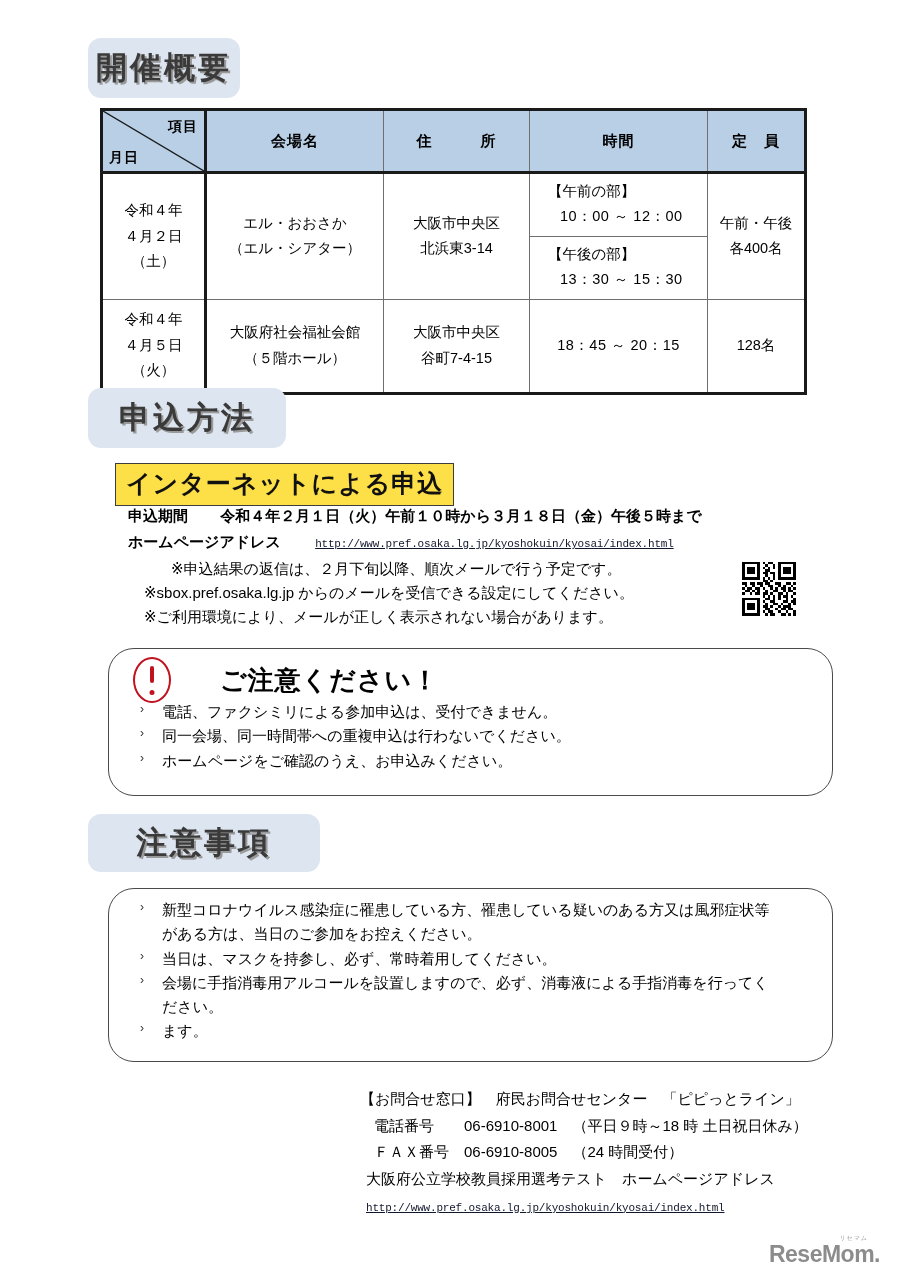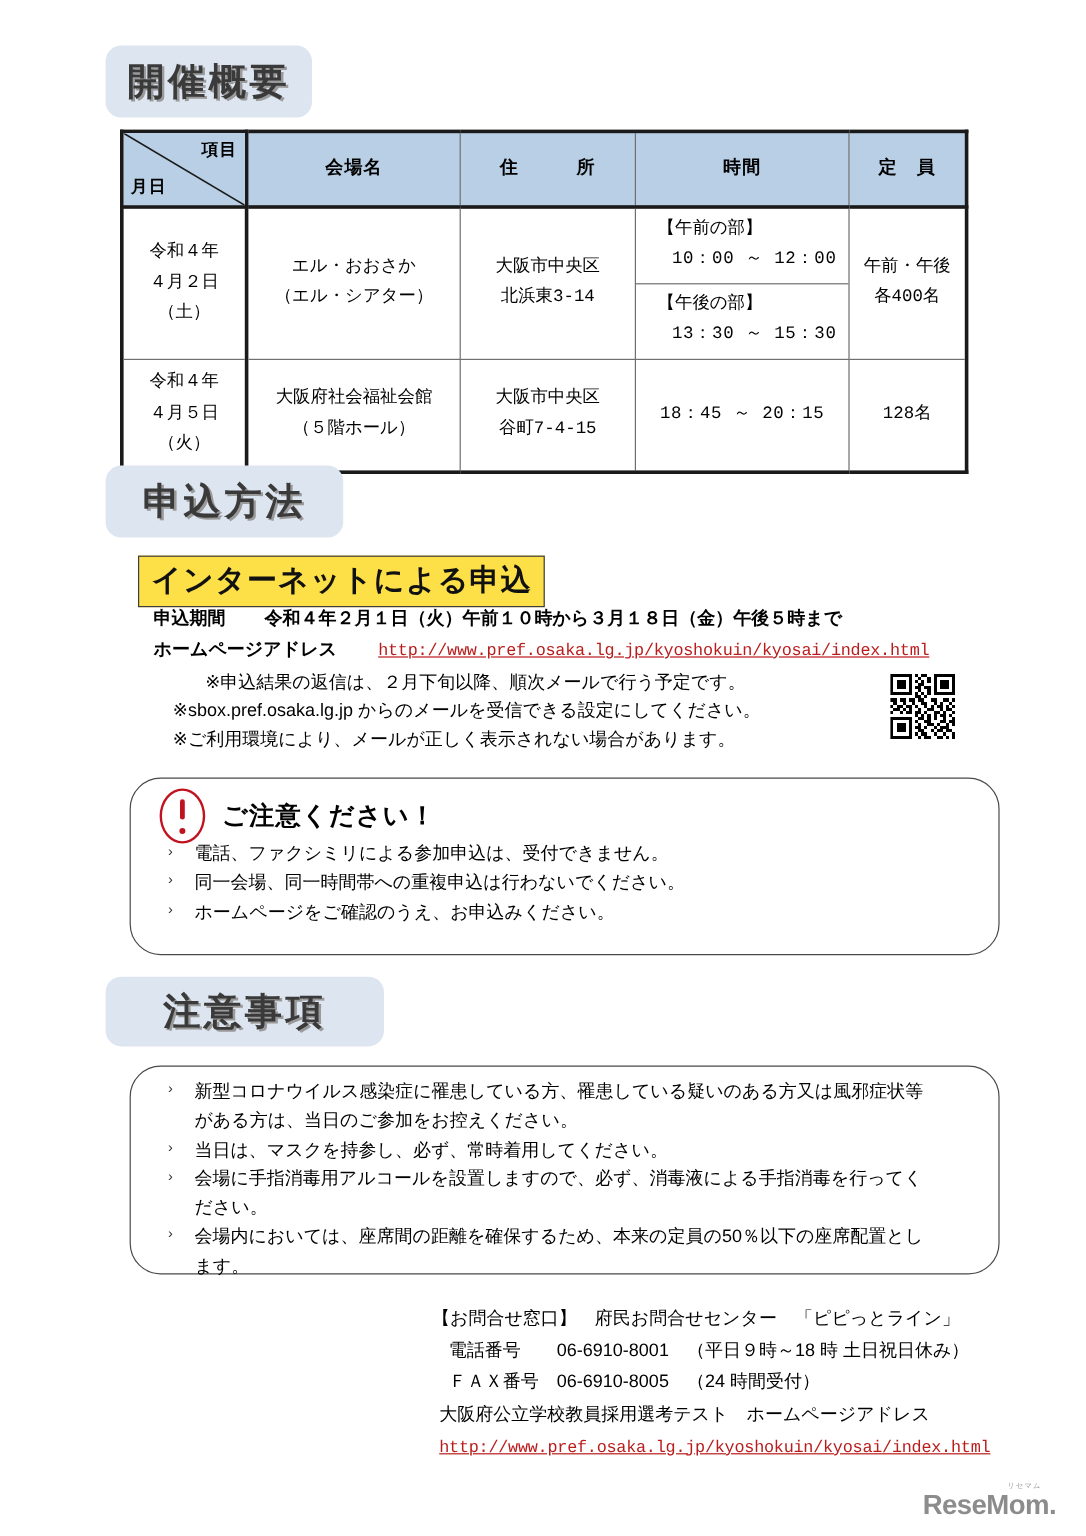--- a/index.html
+++ b/index.html
@@ -33,21 +33,20 @@
     color: #3a3a3a;
     text-shadow: 2px 2px 0 #9a9a9a;
   }
 
   
   .schedule-table {
     position: absolute;
     border-collapse: collapse;
     table-layout: fixed;
     font-size: 14.5px;
-    font-family: Liberation Mono, monospace;
   }
   .schedule-table th,
   .schedule-table td {
     border: 1px solid #6f6f6f;
     text-align: center;
     vertical-align: middle;
     line-height: 1.75;
     padding: 4px 2px;
   }
   .schedule-table thead th {
@@ -116,24 +115,24 @@
   }
 
   
   .tline {
     position: absolute;
     font-size: 15px;
     white-space: nowrap;
     line-height: 1.5;
   }
   .url {
-    color: #b91c1c;
+    color: #0f172a;
     text-decoration: underline;
     font-family: "Liberation Mono", "DejaVu Sans Mono", monospace;
-    font-size: 14px;
+    font-size: 11px;
     letter-spacing: -0.2px;
   }
   .label-strong { font-weight: bold; }
 
   
   .qr {
     position: absolute;
     image-rendering: pixelated;
   }
 
@@ -176,23 +175,24 @@
     position: absolute;
     left: 50%;
     bottom: 6px;
     transform: translateX(-50%);
     width: 5px;
     height: 5px;
     background: #c1121f;
     border-radius: 50%;
   }
   .warn-title {
-    font-size: 21px;
+    font-size: 26px;
     font-weight: bold;
     letter-spacing: 1px;
+    margin-left: 35px;
   }
 
   .bullet-list {
     position: absolute;
     font-size: 15px;
     line-height: 1.62;
   }
   .bullet-row {
     display: flex;
     align-items: flex-start;
@@ -234,21 +234,21 @@
   .watermark .wm-text {
     font-size: 23px;
     font-weight: bold;
     color: #8c8c8c;
     letter-spacing: -0.5px;
   }
 </style>
 </head>
 <body>
 
-<div class="banner" style="left:88px; top:38px; width:172px; height:60px;">
+<div class="banner" style="left:88px; top:38px; width:152px; height:60px;">
   <span class="banner-text">開催概要</span>
 </div>
 
 <table class="schedule-table" style="left:100px; top:108px; width:704px;">
   <colgroup>
     <col style="width:104px">
     <col style="width:178px">
     <col style="width:146px">
     <col style="width:178px">
     <col style="width:98px">
@@ -529,21 +529,20 @@
   <div class="bullet-row">
     <span class="bullet-mark">›</span>
     <span class="bullet-text">
       <span>会場に手指消毒用アルコールを設置しますので、必ず、消毒液による手指消毒を行ってく</span>
       <span class="cont">ださい。</span>
     </span>
   </div>
   <div class="bullet-row">
     <span class="bullet-mark">›</span>
     <span class="bullet-text">
-      <span>会場内においては、座席間の距離を確保するため、本来の定員の50％以下の座席配置とし</span>
       <span class="cont">ます。</span>
     </span>
   </div>
 </div>
 
 <div class="footer" style="left:360px; top:1086px;">
   <div>【お問合せ窓口】　府民お問合せセンター　「ピピっとライン」</div>
   <div style="padding-left:14px;">電話番号　　06-6910-8001　（平日９時～18 時 土日祝日休み）</div>
   <div style="padding-left:14px;">ＦＡＸ番号　06-6910-8005　（24 時間受付）</div>
   <div style="padding-left:6px;">大阪府公立学校教員採用選考テスト　ホームページアドレス</div>

